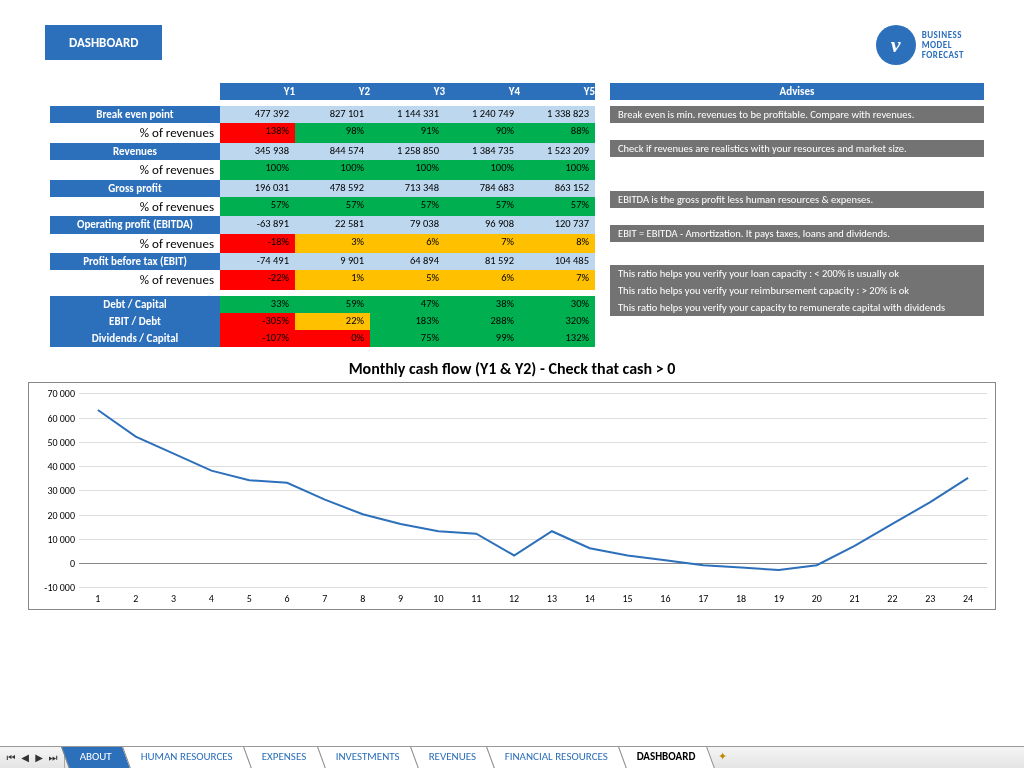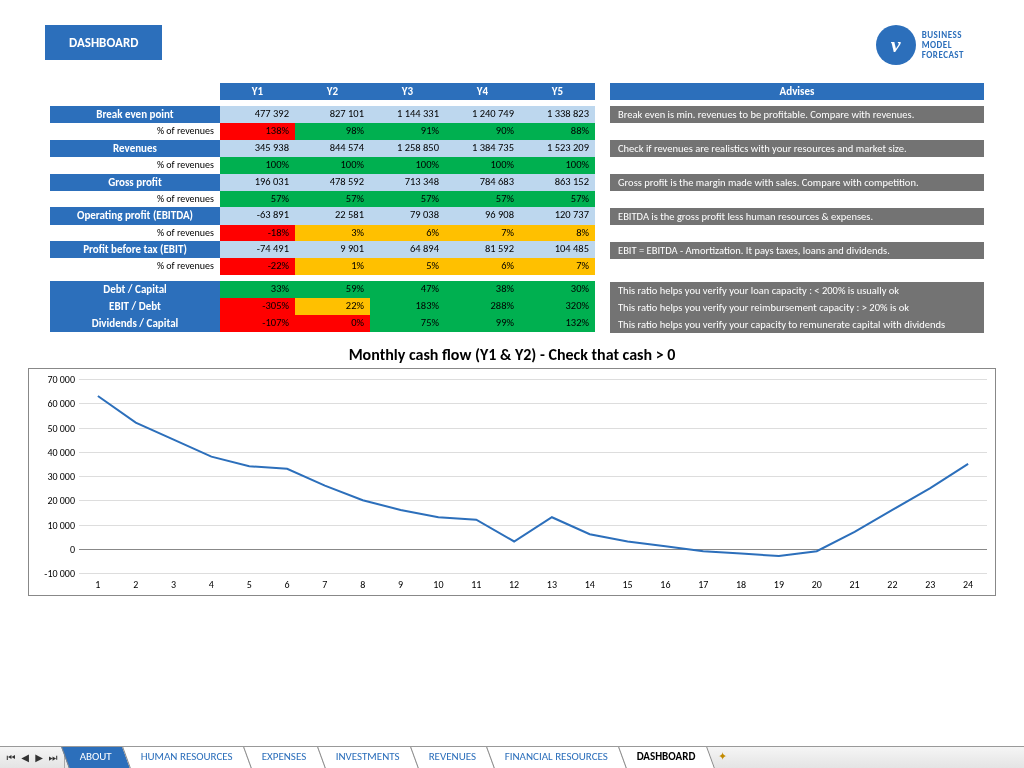--- a/index.html
+++ b/index.html
@@ -30,31 +30,31 @@
   }
   .logo-text { font-size: 9px; font-weight: bold; color: #2c6fbb; line-height: 1.1; letter-spacing: 0.5px; }
 
   .main-grid { display: flex; gap: 15px; padding: 0 30px 0 40px; margin-bottom: 6px; }
   .left-block { }
   .right-block { flex: 1; }
 
   .yr-head { display: flex; }
   .row-label-spacer { width: 170px; flex-shrink: 0; }
   .yr-cell {
-    width: 75px; text-align: center; background: #2c6fbb; color: #fff;
-    font-weight: bold; padding: 2px 16px; font-size: 11px;
+    width: 75px; text-align: right; background: #2c6fbb; color: #fff;
+    font-weight: bold; padding: 2px 0; font-size: 11px;
   }
 
   .data-row { display: flex; line-height: 1.2; }
   .row-label {
     width: 170px; background: #2c6fbb; color: #fff; font-weight: bold;
     padding: 2px 6px 2px 6px; text-align: center; font-size: 11px; flex-shrink: 0;
   }
   .row-label.sub {
-    background: #fff; color: #000; font-weight: normal; text-align: right; font-size: 10px;
+    background: #fff; color: #000; font-weight: normal; text-align: right; font-size: 13px;
   }
   .val {
     width: 75px; text-align: right; padding: 2px 6px 2px 2px; font-size: 10.5px;
   }
   .c-lblue { background: #bdd7ee; }
   .c-green { background: #00b050; }
   .c-red   { background: #ff0000; color: #000; }
   .c-yel   { background: #ffc000; }
 
   .advise-head {
@@ -237,21 +237,20 @@
           <div class="val c-green">132%</div>
         </div>
       </div>
     <div class="right-block" id="right-block">
         <div class="advise-head">Advises</div>
         <div class="advise-blank" style="height: 6px;"></div>
         <div class="advise-row">Break even is min. revenues to be profitable. Compare with revenues.</div>
         <div class="advise-blank" style="height: 17px;"></div>
         <div class="advise-row">Check if revenues are realistics with your resources and market size.</div>
         <div class="advise-blank" style="height: 17px;"></div>
-        <div class="advise-row">Gross profit is the margin made with sales. Compare with competition.</div>
         <div class="advise-blank" style="height: 17px;"></div>
         <div class="advise-row">EBITDA is the gross profit less human resources &amp; expenses.</div>
         <div class="advise-blank" style="height: 17px;"></div>
         <div class="advise-row">EBIT = EBITDA - Amortization. It pays taxes, loans and dividends.</div>
         <div class="advise-blank" style="height: 17px;"></div>
         <div class="advise-blank" style="height: 6px;"></div>
         <div class="advise-row">This ratio helps you verify your loan capacity : &lt; 200% is usually ok</div>
         <div class="advise-row">This ratio helps you verify your reimbursement capacity : &gt; 20% is ok</div>
         <div class="advise-row">This ratio helps you verify your capacity to remunerate capital with dividends</div>
       </div>

